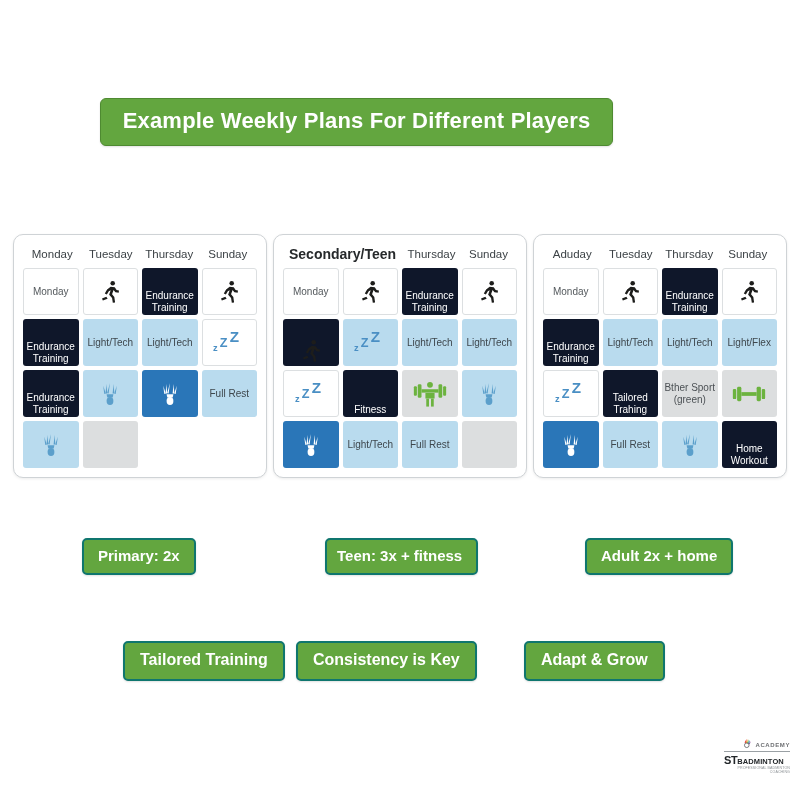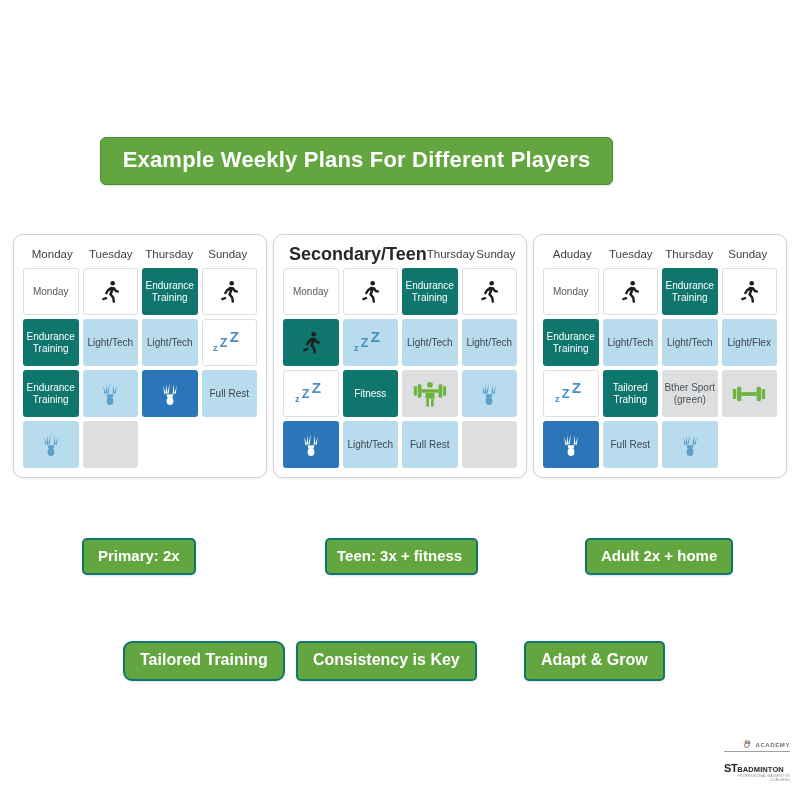--- a/index.html
+++ b/index.html
@@ -16,21 +16,20 @@
   }
 
   
   .title-wrap {
     position: absolute;
     top: 98px;
     left: 0;
     width: 713px;
     display: flex;
     justify-content: center;
-    margin-top: 39px;
   }
   .title-banner {
     background: #63a63f;
     border: 1px solid #4e8a31;
     border-radius: 6px;
     color: #ffffff;
     font-size: 22px;
     font-weight: bold;
     letter-spacing: .2px;
     padding: 9px 22px 11px 22px;
@@ -67,21 +66,21 @@
     align-items: center;
   }
   .card-head .hcell {
     flex: 1 1 0;
     text-align: center;
     font-size: 11.5px;
     color: #3c4246;
   }
   .card-head .hcell.wide {
     flex: 2 1 0;
-    font-size: 18px;
+    font-size: 14px;
     font-weight: bold;
     color: #26292b;
     text-align: left;
     padding-left: 6px;
   }
   .grid {
     flex: 1 1 auto;
     display: grid;
     grid-template-columns: repeat(4, 1fr);
     grid-template-rows: repeat(4, 1fr);
@@ -94,21 +93,21 @@
     align-items: center;
     justify-content: center;
     text-align: center;
     font-size: 10px;
     line-height: 1.15;
     padding: 2px;
     box-sizing: border-box;
     overflow: hidden;
   }
   .cell.white  { background: #ffffff; border: 1px solid #dcdfe1; color: #54595d; }
-  .cell.green  { background: #0f766e; color: #ffffff; }
+  .cell.green  { background: #0f172a; color: #ffffff; align-items: flex-end; }
   .cell.lblue  { background: #b9dbee; color: #3e474d; }
   .cell.dblue  { background: #2a76b8; color: #ffffff; }
   .cell.gray   { background: #dcdedf; color: #4c5155; }
   .cell.empty  { background: #dcdedf; }
 
   .cell svg { display: block; }
 
   
   .pill {
     position: absolute;
@@ -129,21 +128,21 @@
   }
   .pill.lvl.p1 { left: 82px; }
   .pill.lvl.p2 { left: 325px; padding-left: 10px; }
   .pill.lvl.p3 { left: 585px; }
 
   .pill.msg {
     top: 641px;
     font-size: 16px;
     padding: 8px 15px 10px 15px;
   }
-  .pill.msg.m1 { left: 123px; border-radius: 9px; }
+  .pill.msg.m1 { left: 123px; }
   .pill.msg.m2 { left: 296px; }
   .pill.msg.m3 { left: 524px; }
 
   
   .logo {
     position: absolute;
     left: 724px;
     top: 738px;
     width: 66px;
     height: 30px;
@@ -158,21 +157,21 @@
     font-size: 6px;
     letter-spacing: .6px;
     color: #6d6f72;
     font-weight: bold;
     margin-left: 2px;
   }
   .logo-bottom {
     display: flex;
     align-items: baseline;
     border-top: 1px solid #9aa0a4;
-    padding-top: 10px;
+    padding-top: 2px;
   }
   .logo-st {
     font-size: 11px;
     font-weight: bold;
     color: #222629;
     letter-spacing: -.4px;
   }
   .logo-badminton {
     font-size: 7.5px;
     font-weight: bold;
@@ -500,20 +499,23 @@
             <svg width="26" height="28" viewBox="0 0 26 28" fill="#5b9fcb">
               <path d="M13 3 L10.2 13 L11.6 13.6 Z"></path>
               <path d="M9.4 3.9 L8.6 13.4 L10.3 13.5 Z"></path>
               <path d="M6.2 5.8 L7.3 14 L8.8 13.6 Z"></path>
               <path d="M16.6 3.9 L15.6 13.5 L17.3 13.4 Z"></path>
               <path d="M19.8 5.8 L17.2 13.6 L18.7 14 Z"></path>
               <path d="M9.6 14.2 h6.8 l-0.7 3.4 h-5.4 Z"></path>
               <ellipse cx="13" cy="21" rx="3.4" ry="3.9"></ellipse>
             </svg>
           </span>
+        </div>
+        <div class="cell green">
+          <span>Home Workout</span>
         </div>
       </div>
     </div>
   </div>
 
 <div class="pill lvl p1">Primary: 2x</div>
 <div class="pill lvl p2">Teen: 3x + fitness</div>
 <div class="pill lvl p3">Adult 2x + home</div>
 
 <div class="pill msg m1">Tailored Training</div>

